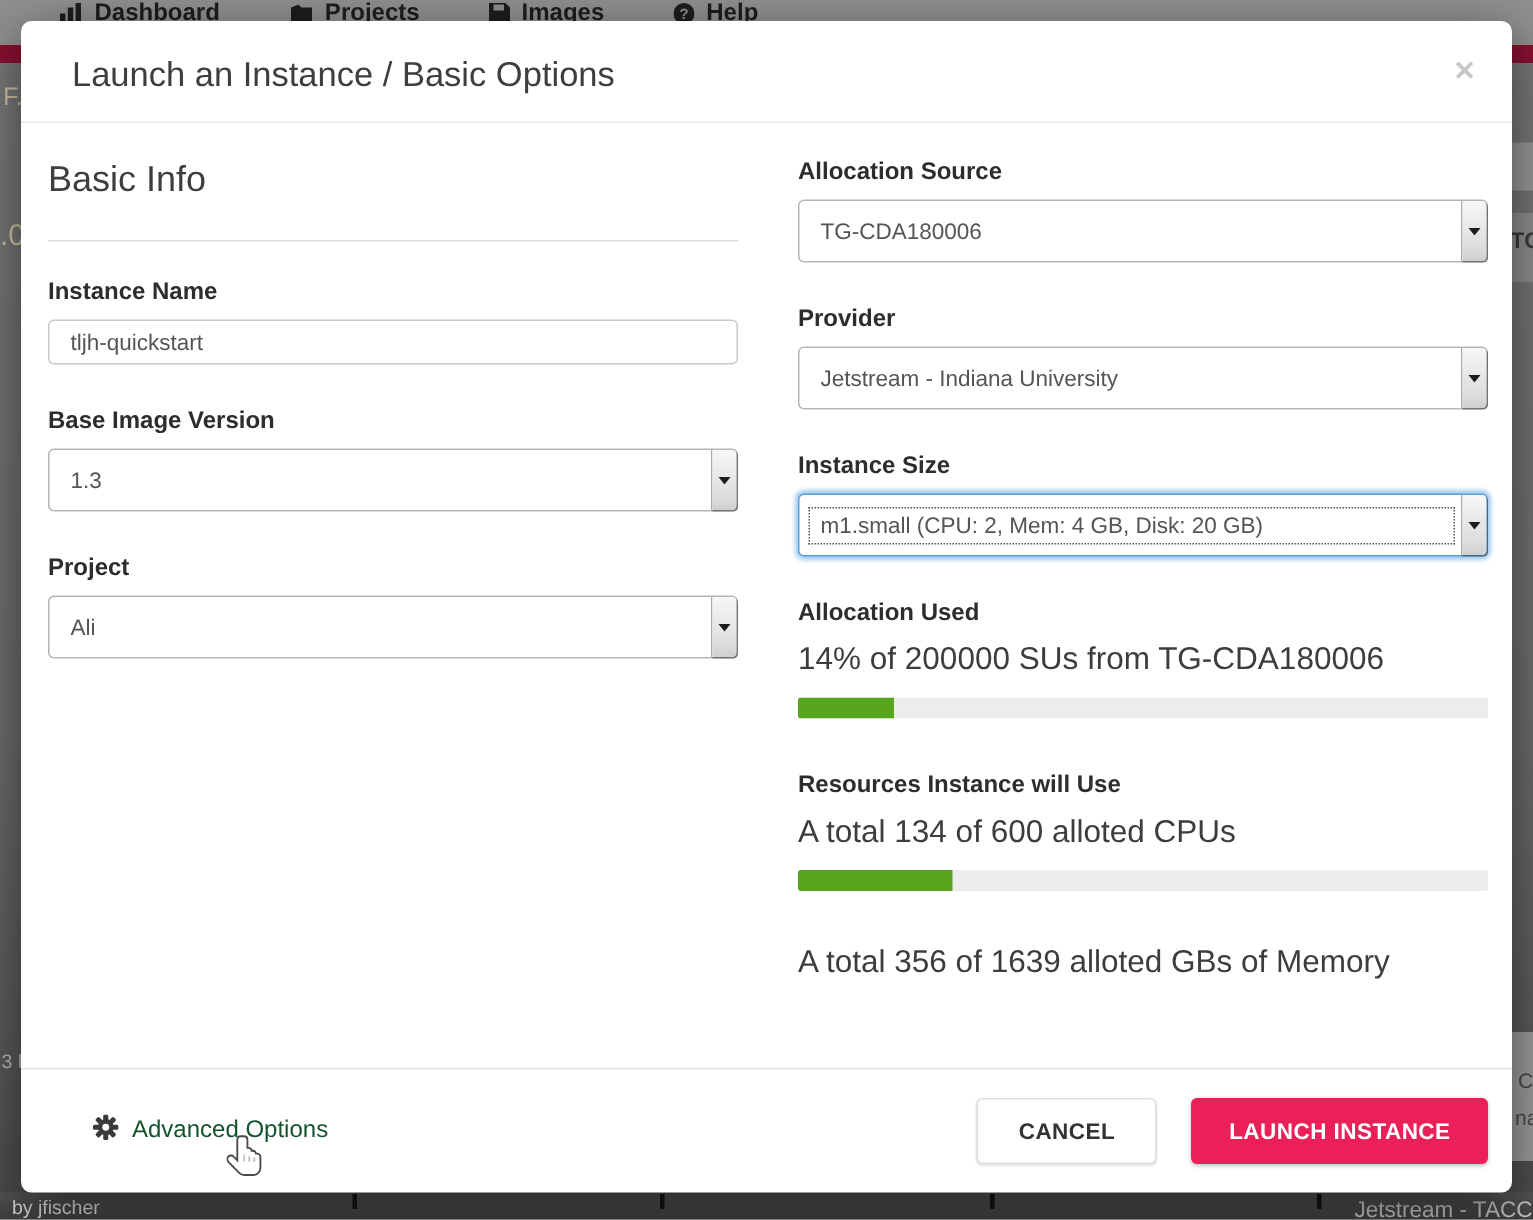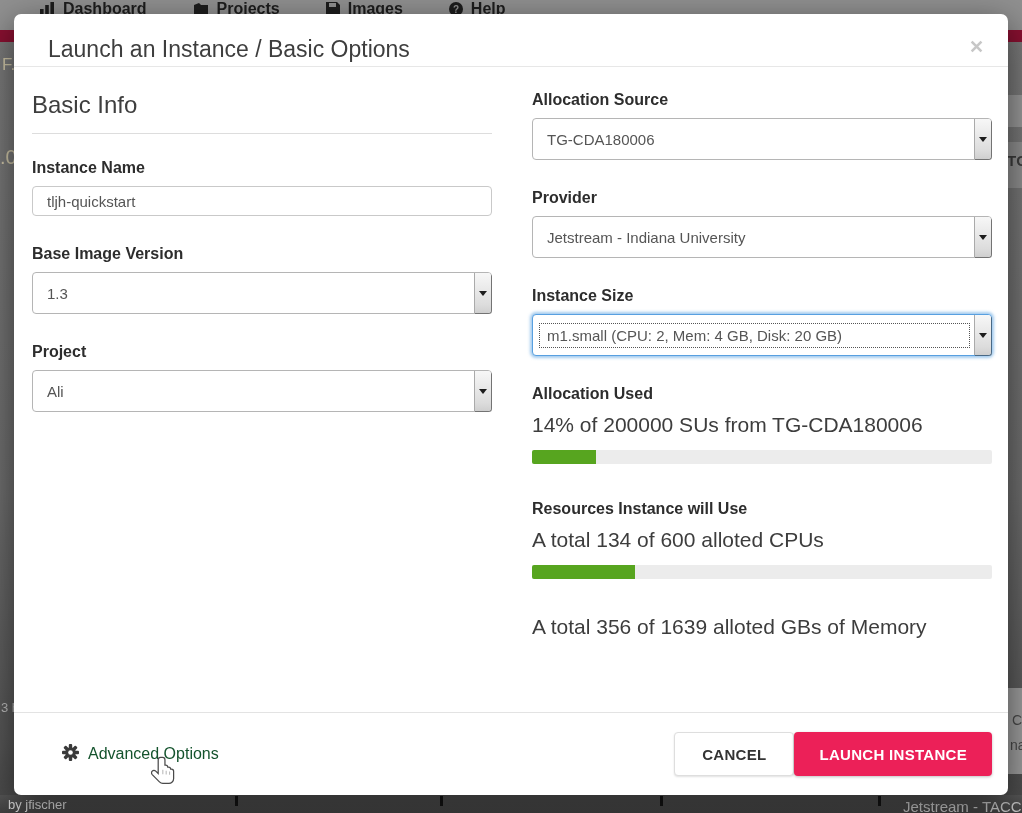--- a/index.html
+++ b/index.html
@@ -50,38 +50,38 @@
   .frag-footer-right{position:absolute;left:903px;top:798px;color:#c4c4c4;font-size:15px;}
 
   
   .modal{
     position:absolute;left:14px;top:14px;width:994px;height:781px;
     background:#fff;border-radius:7px;
     box-shadow:0 10px 35px rgba(0,0,0,.55);
     display:flex;flex-direction:column;
   }
   .modal-header{
-    position:relative;padding:22px 32px 3px 34px;
+    position:relative;padding:22px 32px 18px 34px;
     border-bottom:1px solid #e7e7e7;flex:0 0 auto;
   }
   .modal-title{font-size:23px;font-weight:400;color:#3e3e3e;}
   .modal-close{
     position:absolute;right:24px;top:24px;
     color:#c7c7c7;font-size:18px;font-weight:bold;line-height:1;
     cursor:pointer;background:none;border:none;
     font-family:"Liberation Sans",sans-serif;
   }
   .modal-body{
     flex:1 1 auto;display:flex;gap:40px;
     padding:24px 16px 0 18px;overflow:hidden;
   }
   .col{width:460px;}
   .section-heading{
     font-size:24px;font-weight:400;color:#3e3e3e;
-    padding-bottom:14px;border-bottom:1px solid #ddd;margin-bottom:25px;
+    padding-bottom:26px;border-bottom:1px solid #ddd;margin-bottom:25px;
   }
   .field-group{margin-bottom:29px;}
   .field-label{font-size:16px;font-weight:bold;color:#2d2d2d;margin-bottom:9px;}
   .text-input{
     width:100%;height:30px;border:1px solid #c9c9c9;border-radius:4px;
     padding:0 14px;font-size:15px;color:#555;
     font-family:"Liberation Sans",sans-serif;background:#fff;outline:none;
   }
   .select{
     position:relative;width:100%;height:42px;border:1px solid #b5b5b5;border-radius:4px;
@@ -117,21 +117,21 @@
   .modal-footer{
     flex:0 0 auto;border-top:1px solid #e3e3e3;
     display:flex;align-items:center;justify-content:space-between;
     padding:0 16px 0 48px;height:83px;
   }
   .adv-options{
     display:flex;align-items:center;gap:9px;cursor:pointer;
     font-size:16px;color:#14532d;background:none;border:none;
     font-family:"Liberation Sans",sans-serif;
   }
-  .footer-buttons{display:flex;}
+  .footer-buttons{display:flex;gap:23px;}
   .btn{
     height:44px;border-radius:4px;font-size:15px;font-weight:bold;
     letter-spacing:.3px;cursor:pointer;
     font-family:"Liberation Sans",sans-serif;
   }
   .btn-cancel{
     background:#fff;color:#333;border:1px solid #dedede;
     padding:0 27px;box-shadow:0 1px 2px rgba(0,0,0,.12);
   }
   .btn-launch{

